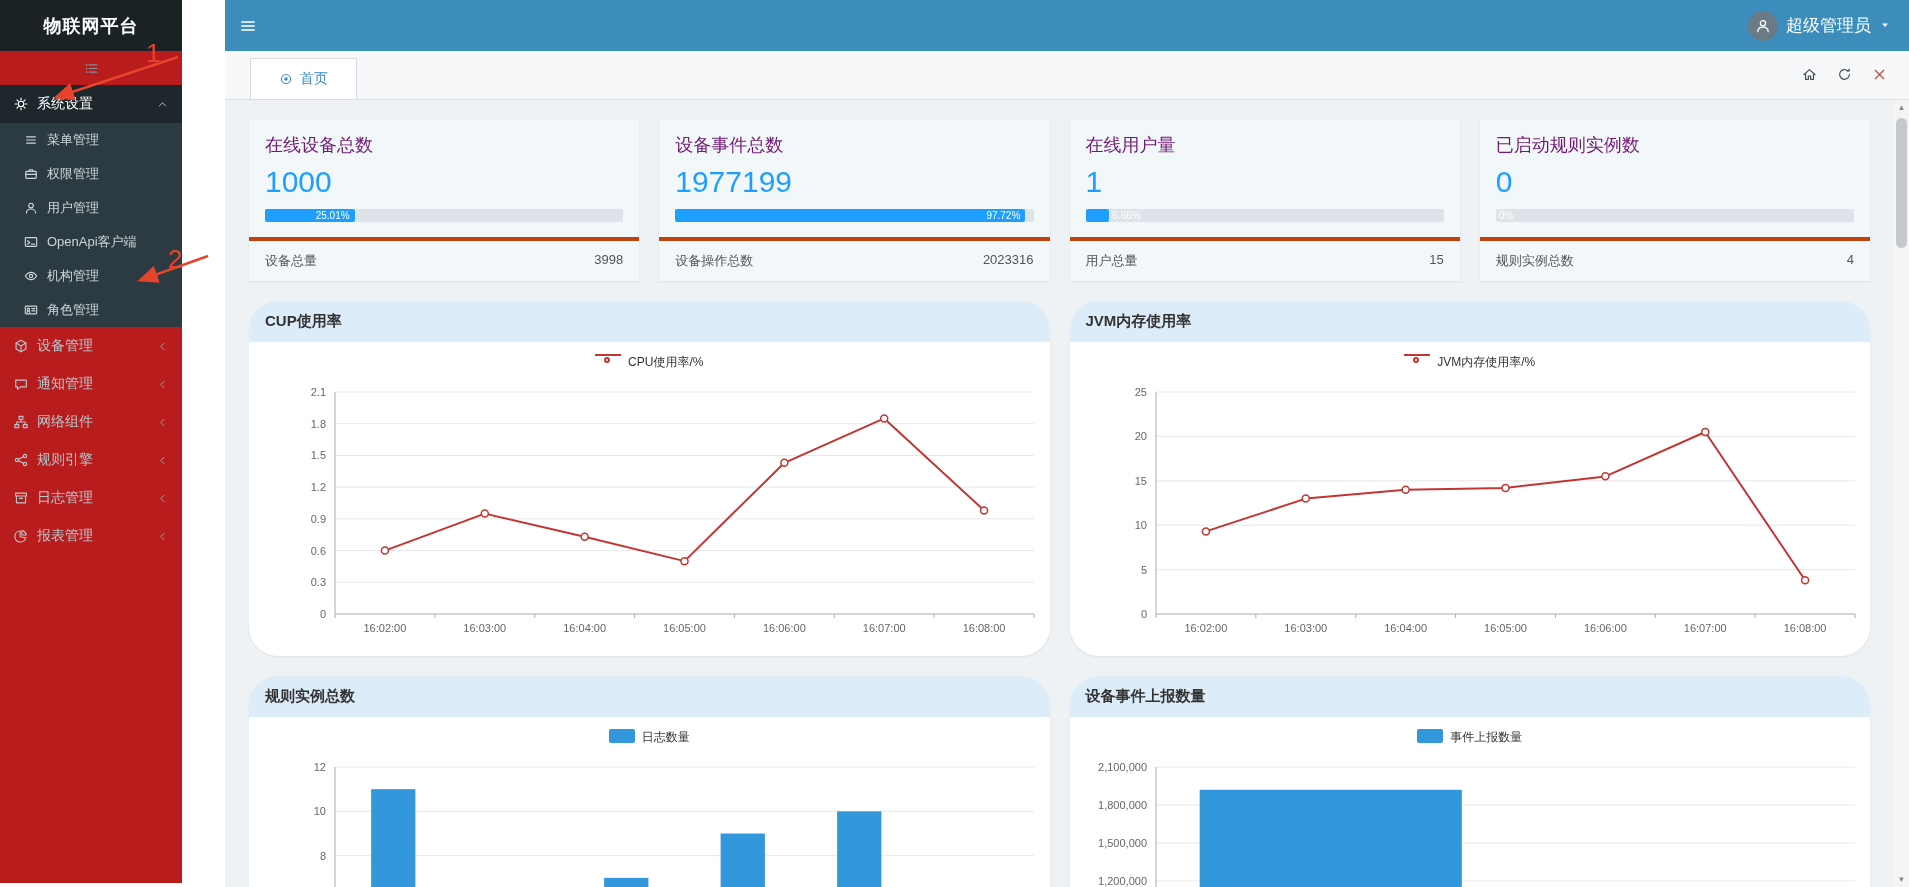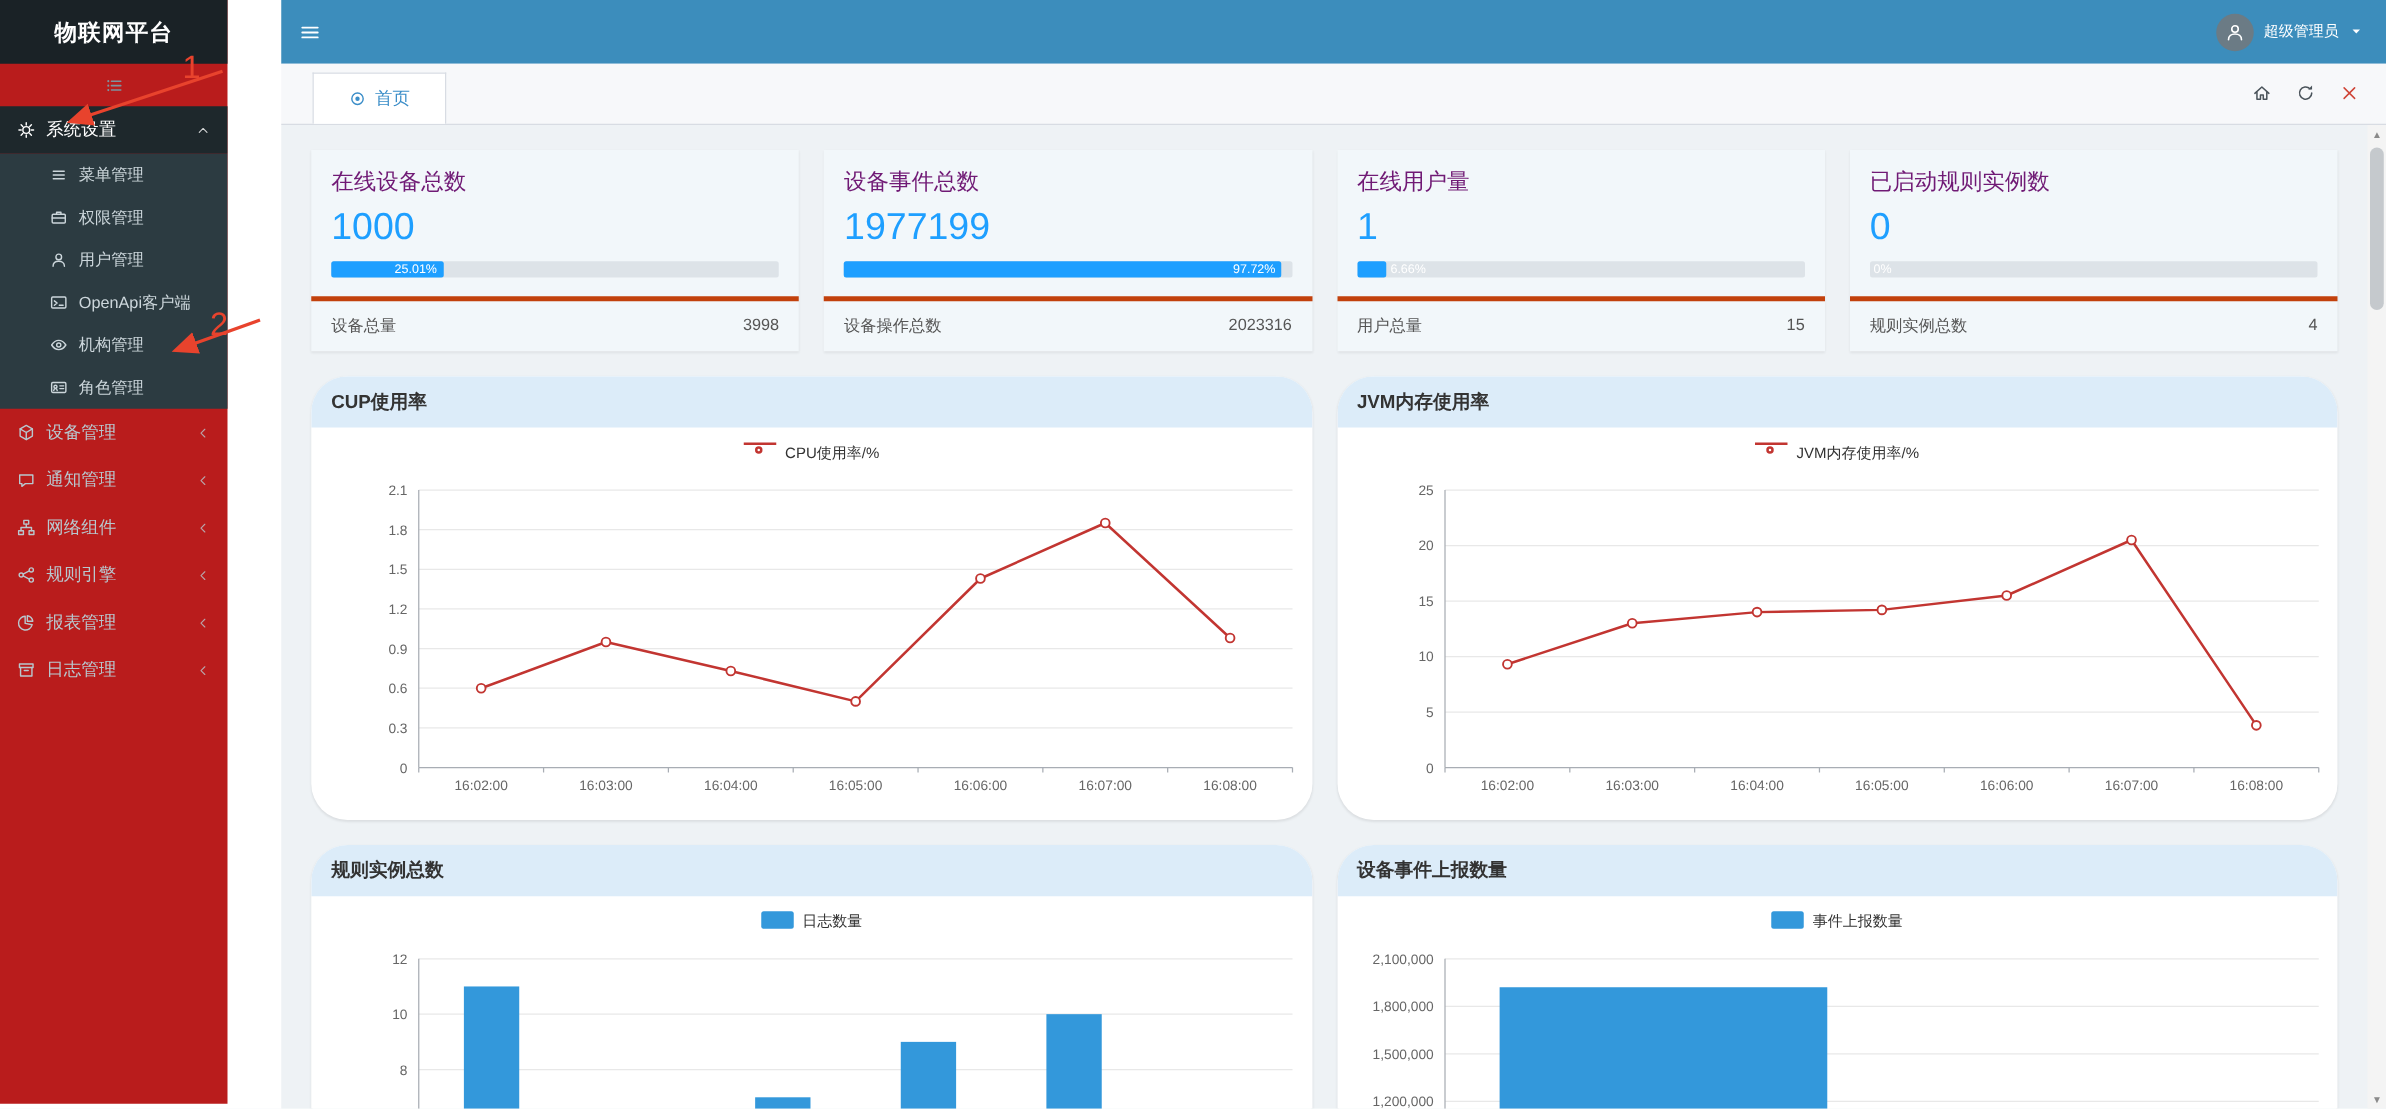--- a/index.html
+++ b/index.html
@@ -9,36 +9,36 @@
 
   
   .sidebar{position:absolute;left:0;top:0;bottom:4px;width:182px;background:#b91c1c;color:#b8c7ce;z-index:3;}
   .logo{height:51px;background:#1a2226;color:#fff;display:flex;align-items:center;justify-content:center;
         font-size:18px;font-weight:bold;letter-spacing:1px;}
   .sidebar-top-icon{height:34px;display:flex;align-items:center;justify-content:center;color:#7e93a0;}
   .menu{list-style:none;}
   .menu-item{height:38px;display:flex;align-items:center;gap:9px;padding:0 14px;cursor:pointer;font-size:14px;color:#b8c7ce;}
   .menu-item.active{background:#1e282c;color:#fff;}
   .submenu{list-style:none;background:#2c3b41;}
-  .submenu-item{height:34px;display:flex;align-items:center;gap:9px;padding:0 14px 0 40px;cursor:pointer;
+  .submenu-item{height:34px;display:flex;align-items:center;gap:9px;padding:0 14px 0 24px;cursor:pointer;
                 font-size:13px;color:#ccd6db;}
   .menu-label{white-space:nowrap;}
   .icon{display:inline-block;flex:none;}
   .mi{width:14px;height:14px;}
   .chev{width:11px;height:11px;margin-left:auto;opacity:.8;}
   .sidebar-top-icon .icon{width:15px;height:15px;}
 
   
   .topbar{position:absolute;left:225px;top:0;right:0;height:51px;background:#3c8dbc;display:flex;align-items:center;z-index:2;}
   .hamburger{width:46px;height:51px;display:flex;align-items:center;justify-content:center;color:#fff;cursor:pointer;}
   .hamburger .icon{width:18px;height:18px;}
   .user-menu{margin-left:auto;display:flex;align-items:center;gap:8px;padding:0 18px;height:51px;cursor:pointer;color:#fff;}
   .avatar{width:30px;height:30px;border-radius:50%;background:#6b7b85;display:flex;align-items:center;justify-content:center;overflow:hidden;}
   .avatar .icon{width:16px;height:16px;color:#fff;}
-  .user-name{font-size:12px;}
+  .user-name{font-size:17px;}
   .caret .icon{width:12px;height:12px;}
 
   
   .tabbar{position:absolute;left:225px;top:51px;right:0;height:49px;background:#f7f8fa;
           border-bottom:1px solid #d8dce3;display:flex;align-items:flex-end;z-index:2;}
   .tab{display:inline-flex;align-items:center;gap:7px;height:41px;margin-left:25px;padding:0 28px;background:#fff;
        border:1px solid #d8dce3;border-bottom:none;color:#3a8dc8;font-size:14px;cursor:pointer;}
   .tab-dot{display:flex;color:#3a8dc8;}
   .tab-dot .icon{width:14px;height:14px;}
   .tab-actions{margin-left:auto;display:flex;align-items:center;gap:20px;padding:0 22px;height:49px;}
@@ -191,34 +191,34 @@
           <circle cx="12.6" cy="12.6" r="1.9"></circle>
           <path d="M5.2 7.1l5.5-2.8M5.2 8.9l5.5 2.8"></path>
         </svg>
         <span class="menu-label">规则引擎</span>
         <svg class="icon chev" viewBox="0 0 16 16" fill="none" stroke="currentColor" stroke-width="1.3" stroke-linecap="round" stroke-linejoin="round">
           <path d="M10 3.5L5.5 8l4.5 4.5"></path>
         </svg>
       </li>
       <li class="menu-item">
         <svg class="icon mi" viewBox="0 0 16 16" fill="none" stroke="currentColor" stroke-width="1.3" stroke-linecap="round" stroke-linejoin="round">
+          <rect x="1.8" y="2.5" width="12.4" height="3.2"></rect>
+          <path d="M2.8 5.7v7.8h10.4V5.7M6.2 8.5h3.6"></path>
+        </svg>
+        <span class="menu-label">日志管理</span>
+        <svg class="icon chev" viewBox="0 0 16 16" fill="none" stroke="currentColor" stroke-width="1.3" stroke-linecap="round" stroke-linejoin="round">
+          <path d="M10 3.5L5.5 8l4.5 4.5"></path>
+        </svg>
+      </li>
+      <li class="menu-item">
+        <svg class="icon mi" viewBox="0 0 16 16" fill="none" stroke="currentColor" stroke-width="1.3" stroke-linecap="round" stroke-linejoin="round">
           <path d="M7 8.8V2.3A6.3 6.3 0 1 0 13.4 10z"></path>
           <path d="M9 6.8V1.8a6.2 6.2 0 0 1 5 5z"></path>
         </svg>
         <span class="menu-label">报表管理</span>
-        <svg class="icon chev" viewBox="0 0 16 16" fill="none" stroke="currentColor" stroke-width="1.3" stroke-linecap="round" stroke-linejoin="round">
-          <path d="M10 3.5L5.5 8l4.5 4.5"></path>
-        </svg>
-      </li>
-      <li class="menu-item">
-        <svg class="icon mi" viewBox="0 0 16 16" fill="none" stroke="currentColor" stroke-width="1.3" stroke-linecap="round" stroke-linejoin="round">
-          <rect x="1.8" y="2.5" width="12.4" height="3.2"></rect>
-          <path d="M2.8 5.7v7.8h10.4V5.7M6.2 8.5h3.6"></path>
-        </svg>
-        <span class="menu-label">日志管理</span>
         <svg class="icon chev" viewBox="0 0 16 16" fill="none" stroke="currentColor" stroke-width="1.3" stroke-linecap="round" stroke-linejoin="round">
           <path d="M10 3.5L5.5 8l4.5 4.5"></path>
         </svg>
       </li>
     </ul>
 </aside>
 
 <header class="topbar">
   <div class="hamburger">
       <svg class="icon " viewBox="0 0 16 16" fill="none" stroke="currentColor" stroke-width="1.3" stroke-linecap="round" stroke-linejoin="round">

